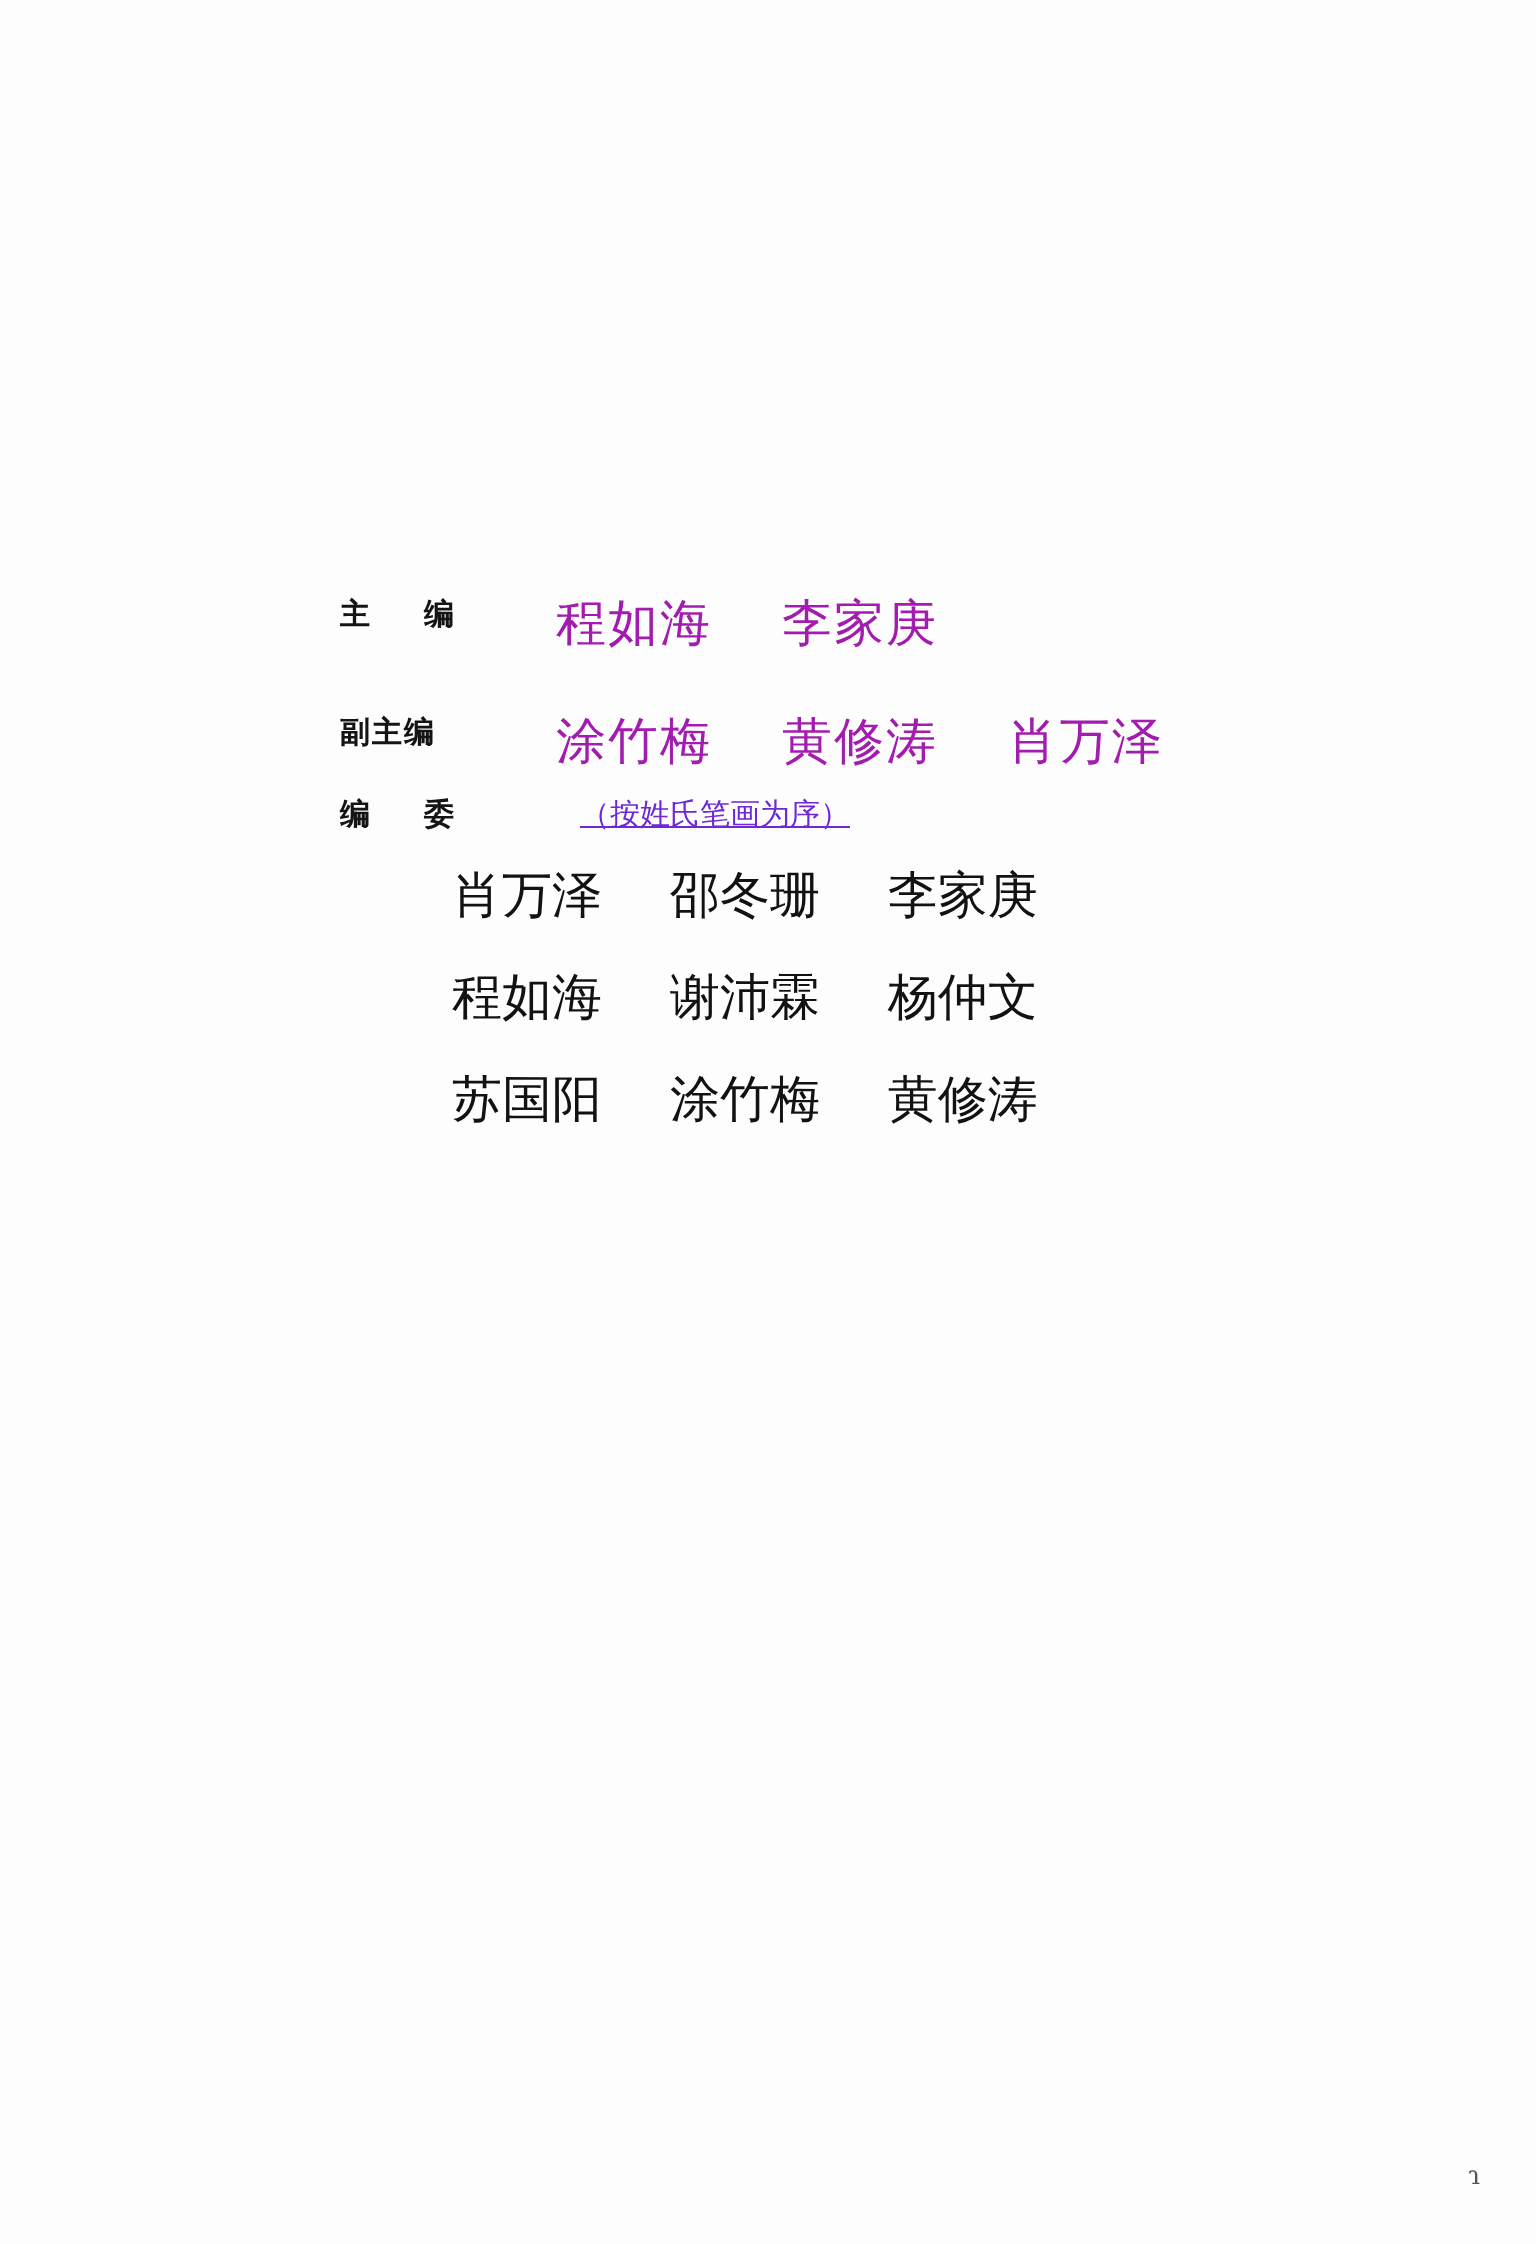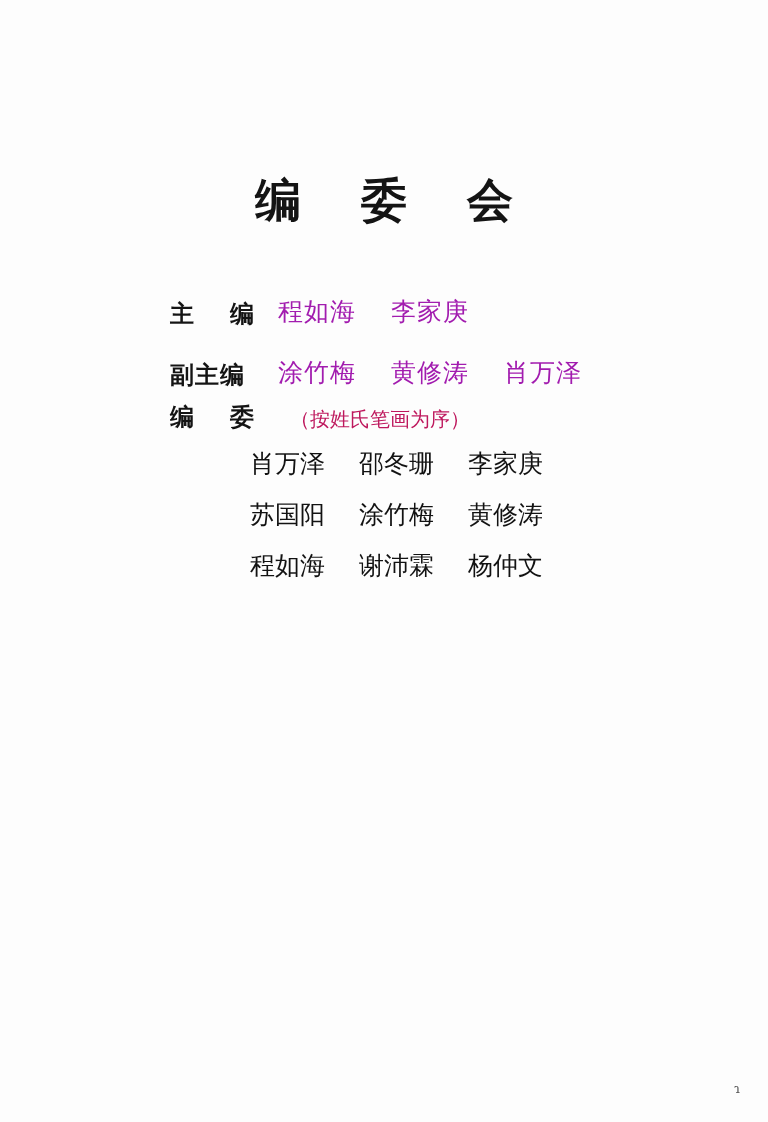--- a/index.html
+++ b/index.html
@@ -51,21 +51,21 @@
     margin-bottom: 26px;
   }
 
   .row-tight {
     margin-bottom: 7px;
   }
 
   .label {
     width: 108px;
     flex: 0 0 108px;
-    font-size: 24px;
+    font-size: 15px;
     font-weight: bold;
     letter-spacing: 6px;
     color: #141414;
     padding-top: 3px;
     white-space: nowrap;
   }
 
   .label.wide {
     letter-spacing: 1px;
   }
@@ -80,63 +80,63 @@
   .name {
     display: inline-block;
     margin-right: 26px;
   }
 
   .name:last-child {
     margin-right: 0;
   }
 
   .note {
-    font-size: 20px;
-    color: #be185d;
+    font-size: 15px;
+    color: #6d28d9;
     padding-top: 4px;
     padding-left: 12px;
     letter-spacing: 0px;
+    text-decoration: underline;
   }
 
   .indent-block {
-    margin-left: 80px;
+    margin-left: 56px;
     margin-top: 14px;
   }
 
   .indent-row {
     font-size: 25px;
     margin-bottom: 18px;
     white-space: nowrap;
     color: #121212;
   }
 
   .indent-row .name {
     margin-right: 26px;
   }
 
   .editors-head {
     display: flex;
-    align-items: flex-end;
+    align-items: center;
     margin-bottom: 0;
   }
 
   .corner-mark {
     position: absolute;
     right: 28px;
     bottom: 26px;
     font-size: 13px;
     color: #555;
   }
 </style>
 </head>
 <body>
 
 <div class="page">
 
-  <div class="title">编 委 会</div>
 
   <div class="content">
 
     <div class="row">
       <div class="label">主　编</div>
       <div class="names">
         <span class="name">程如海</span>
         <span class="name">李家庚</span>
       </div>
     </div>
@@ -155,28 +155,28 @@
       <div class="note">（按姓氏笔画为序）</div>
     </div>
 
     <div class="indent-block">
       <div class="indent-row">
         <span class="name">肖万泽</span>
         <span class="name">邵冬珊</span>
         <span class="name">李家庚</span>
       </div>
       <div class="indent-row">
+        <span class="name">程如海</span>
+        <span class="name">谢沛霖</span>
+        <span class="name">杨仲文</span>
+      </div>
+      <div class="indent-row">
         <span class="name">苏国阳</span>
         <span class="name">涂竹梅</span>
         <span class="name">黄修涛</span>
-      </div>
-      <div class="indent-row">
-        <span class="name">程如海</span>
-        <span class="name">谢沛霖</span>
-        <span class="name">杨仲文</span>
       </div>
     </div>
 
   </div>
 
   <div class="corner-mark">ɿ</div>
 
 </div>
 
 </body></html>

